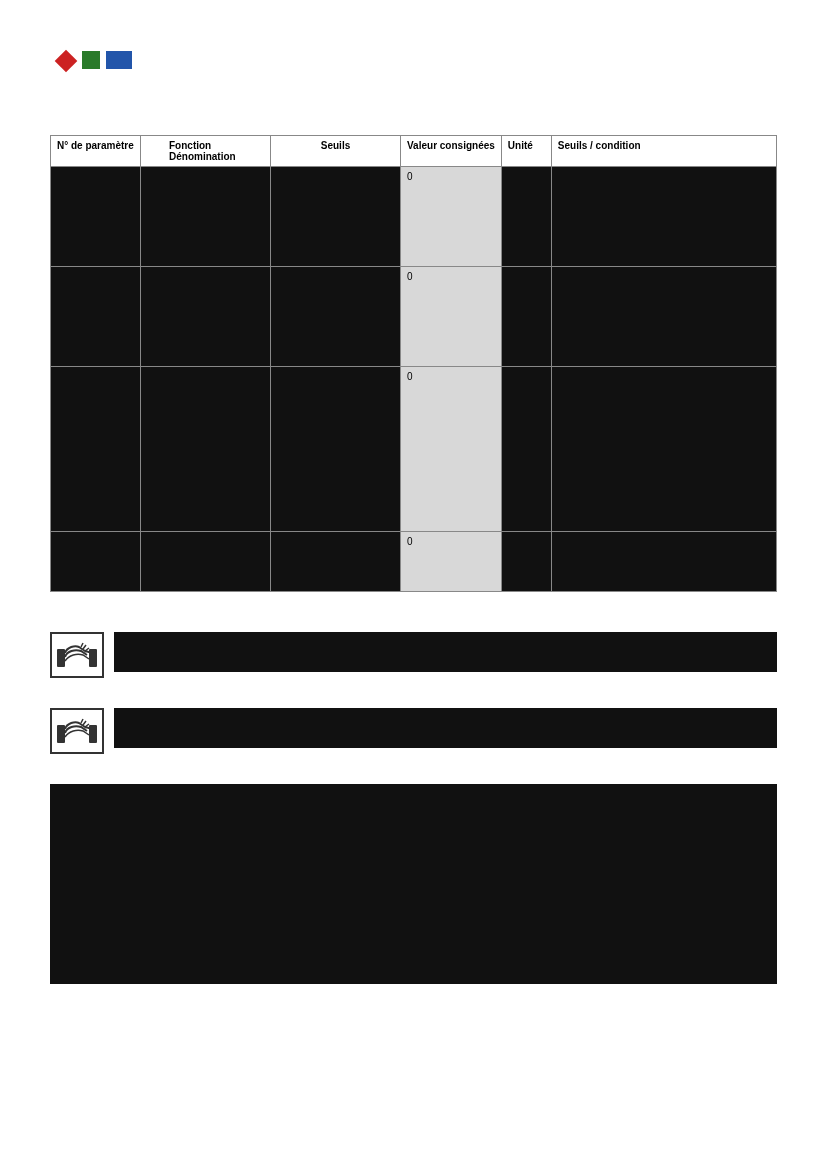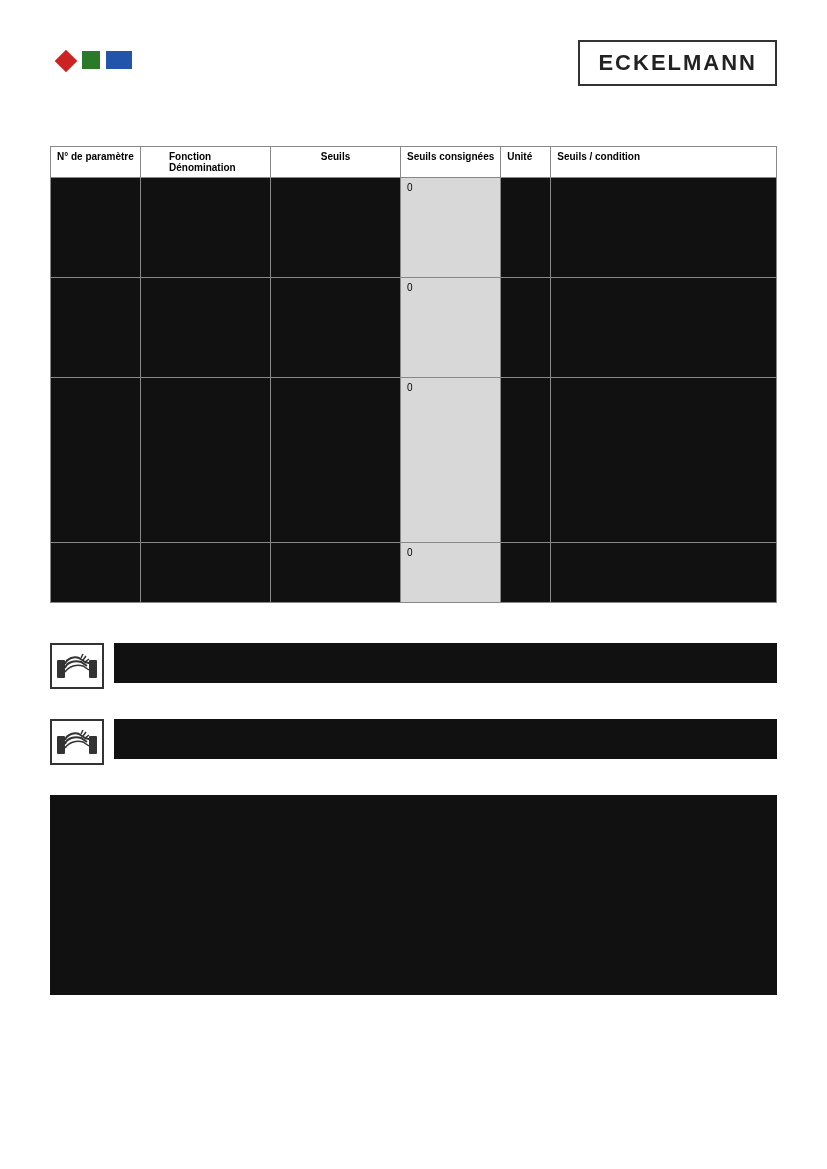--- a/index.html
+++ b/index.html
@@ -140,23 +140,20 @@
       <svg width="90" height="30" viewBox="0 0 90 30">
 
         <rect x="8" y="8" width="16" height="16" fill="#cc2222" transform="rotate(45 16 16)"></rect>
 
         <rect x="32" y="6" width="18" height="18" fill="#2a7a2a"></rect>
 
         <rect x="56" y="6" width="26" height="18" fill="#2255aa"></rect>
       </svg>
     </div>
 
-    <div class="logo-right">
-      <span>ECKELMANN</span>
-    </div>
   </div>
 
   <div class="table-container">
     <table>
       <thead>
         <tr>
           <th class="col-num">
             <div class="th-two-line">
               <span>N° de paramètre</span>
             </div>
@@ -164,21 +161,21 @@
           <th class="col-fonction">
             <div class="th-two-line">
               <span>Fonction</span>
               <span>Dénomination</span>
             </div>
           </th>
           <th class="col-seuils">
             <span>Seuils</span>
           </th>
           <th class="col-valeur">
-            <span>Seuils consignées</span>
+            <span>Valeur consignées</span>
           </th>
           <th class="col-unite">
             <span>Unité</span>
           </th>
           <th class="col-visible">
             <span>Seuils / condition</span>
           </th>
         </tr>
       </thead>
       <tbody>

